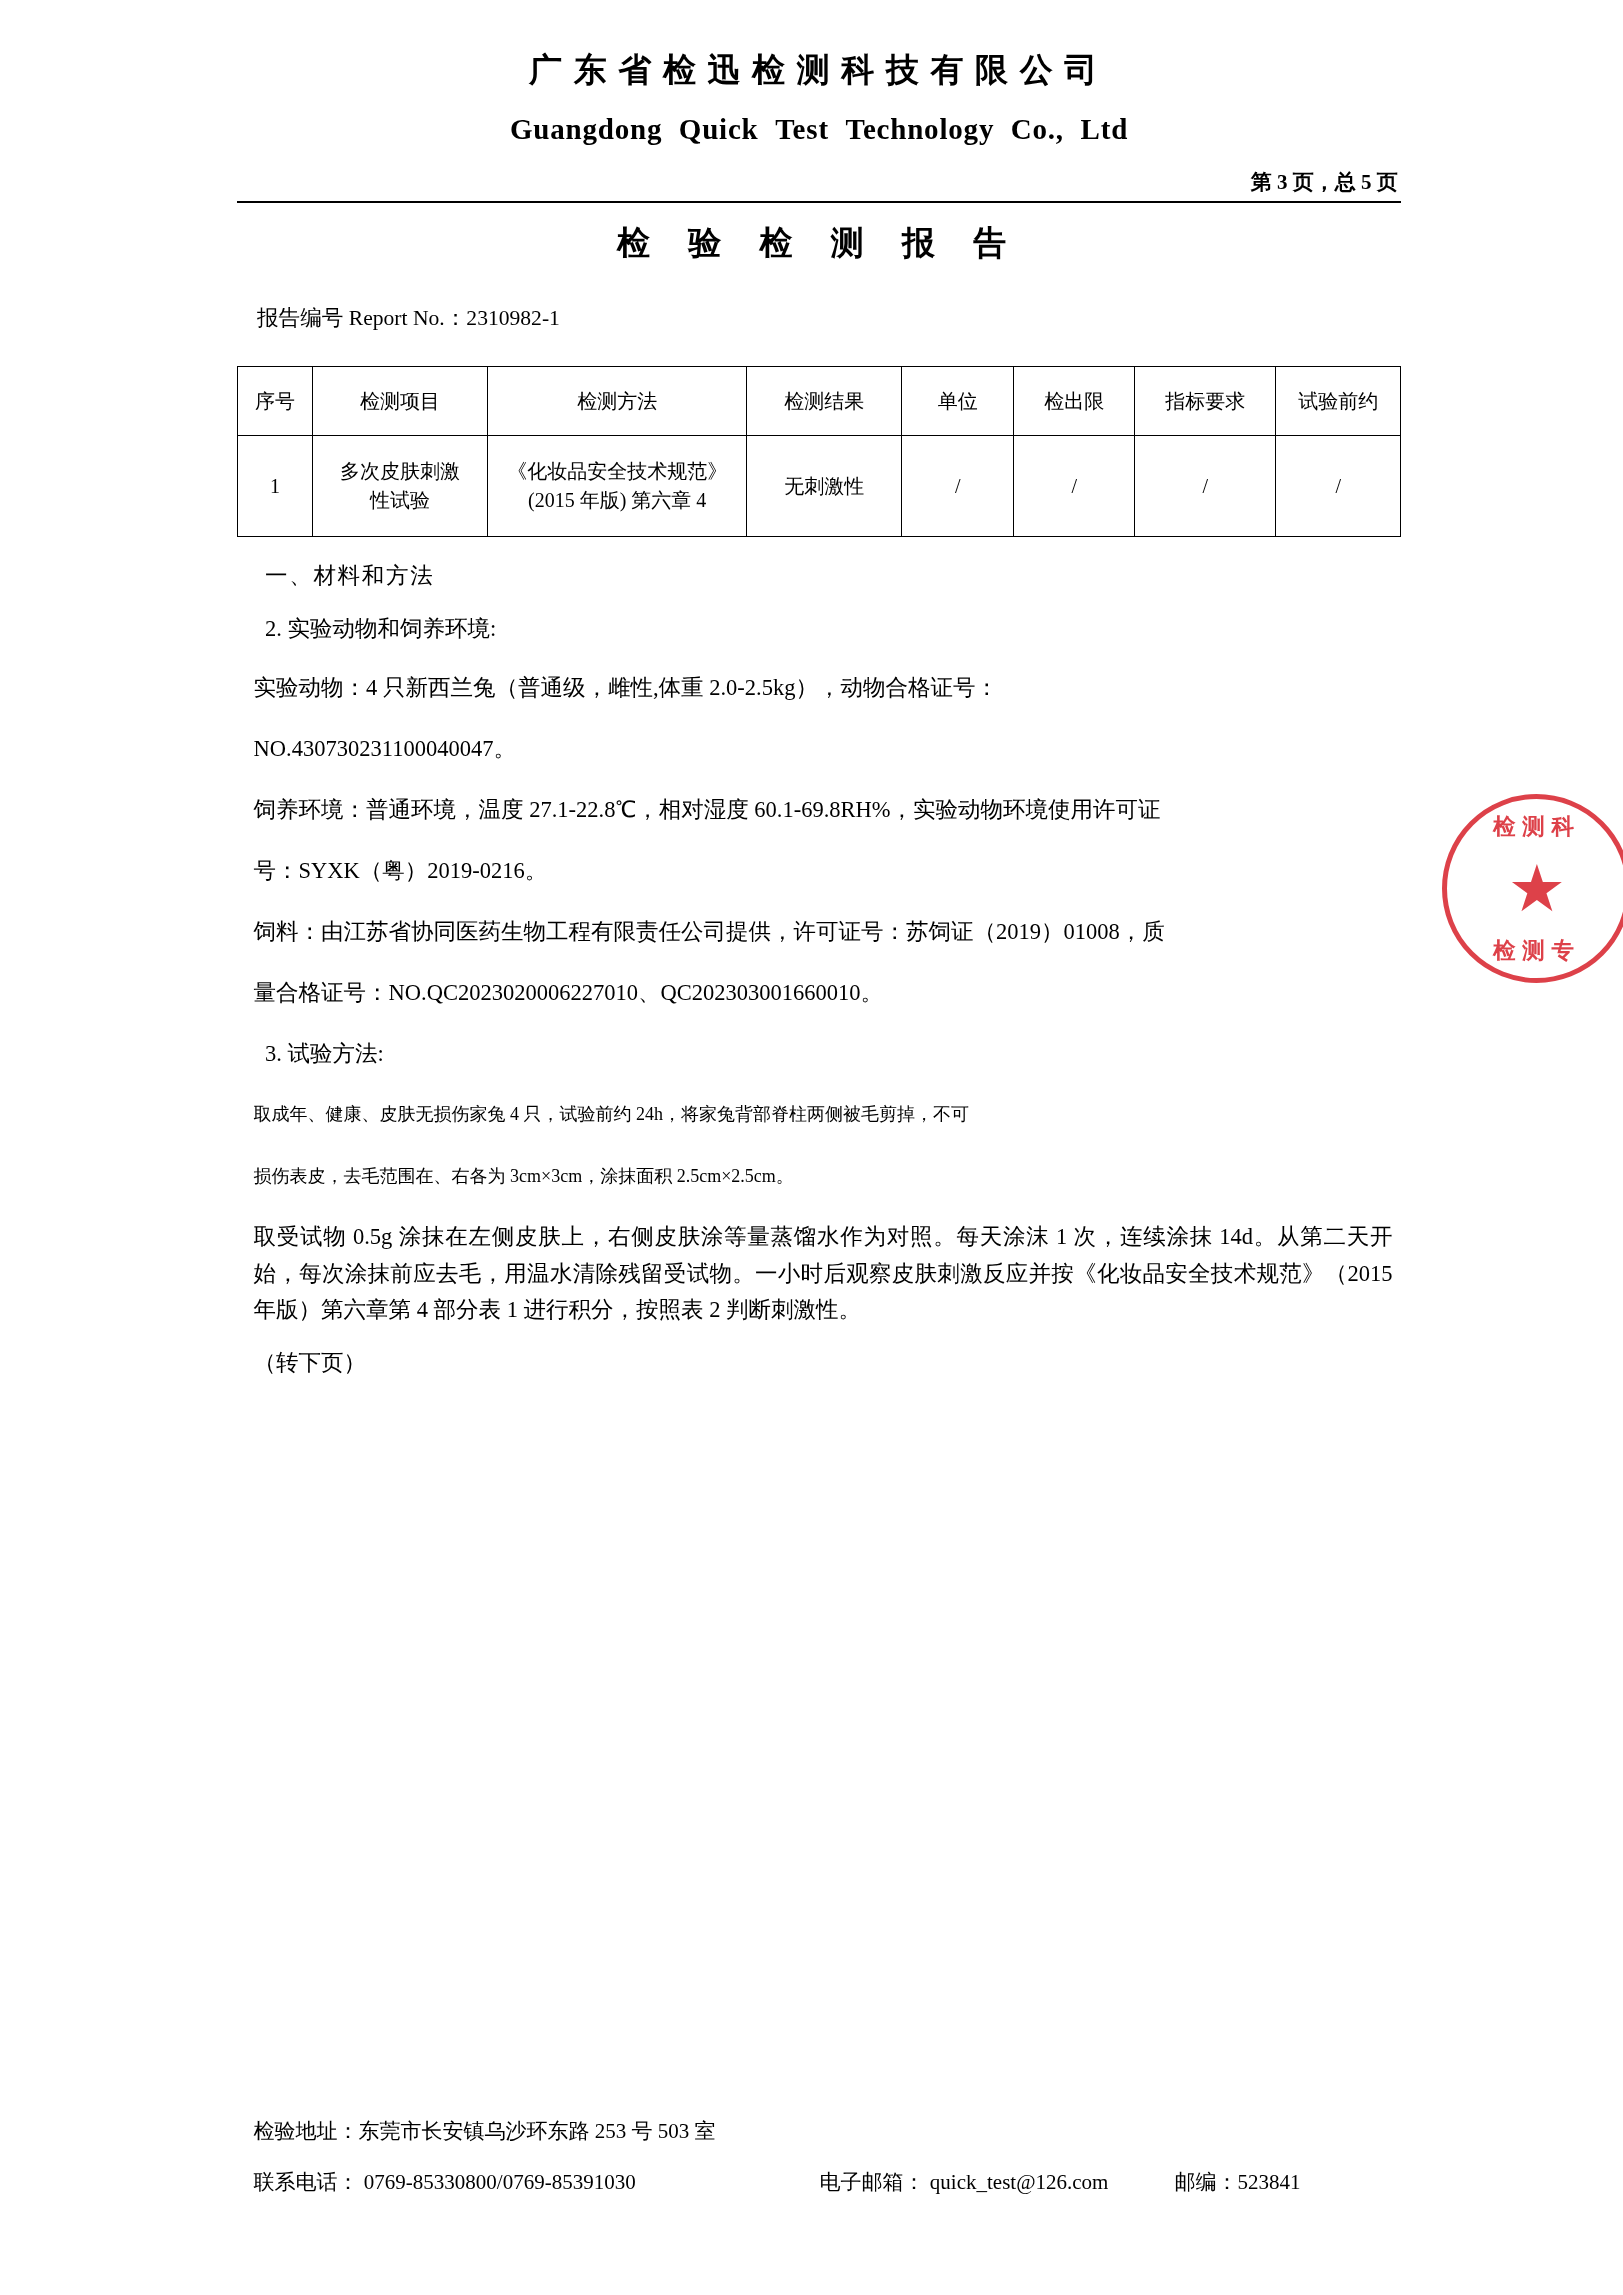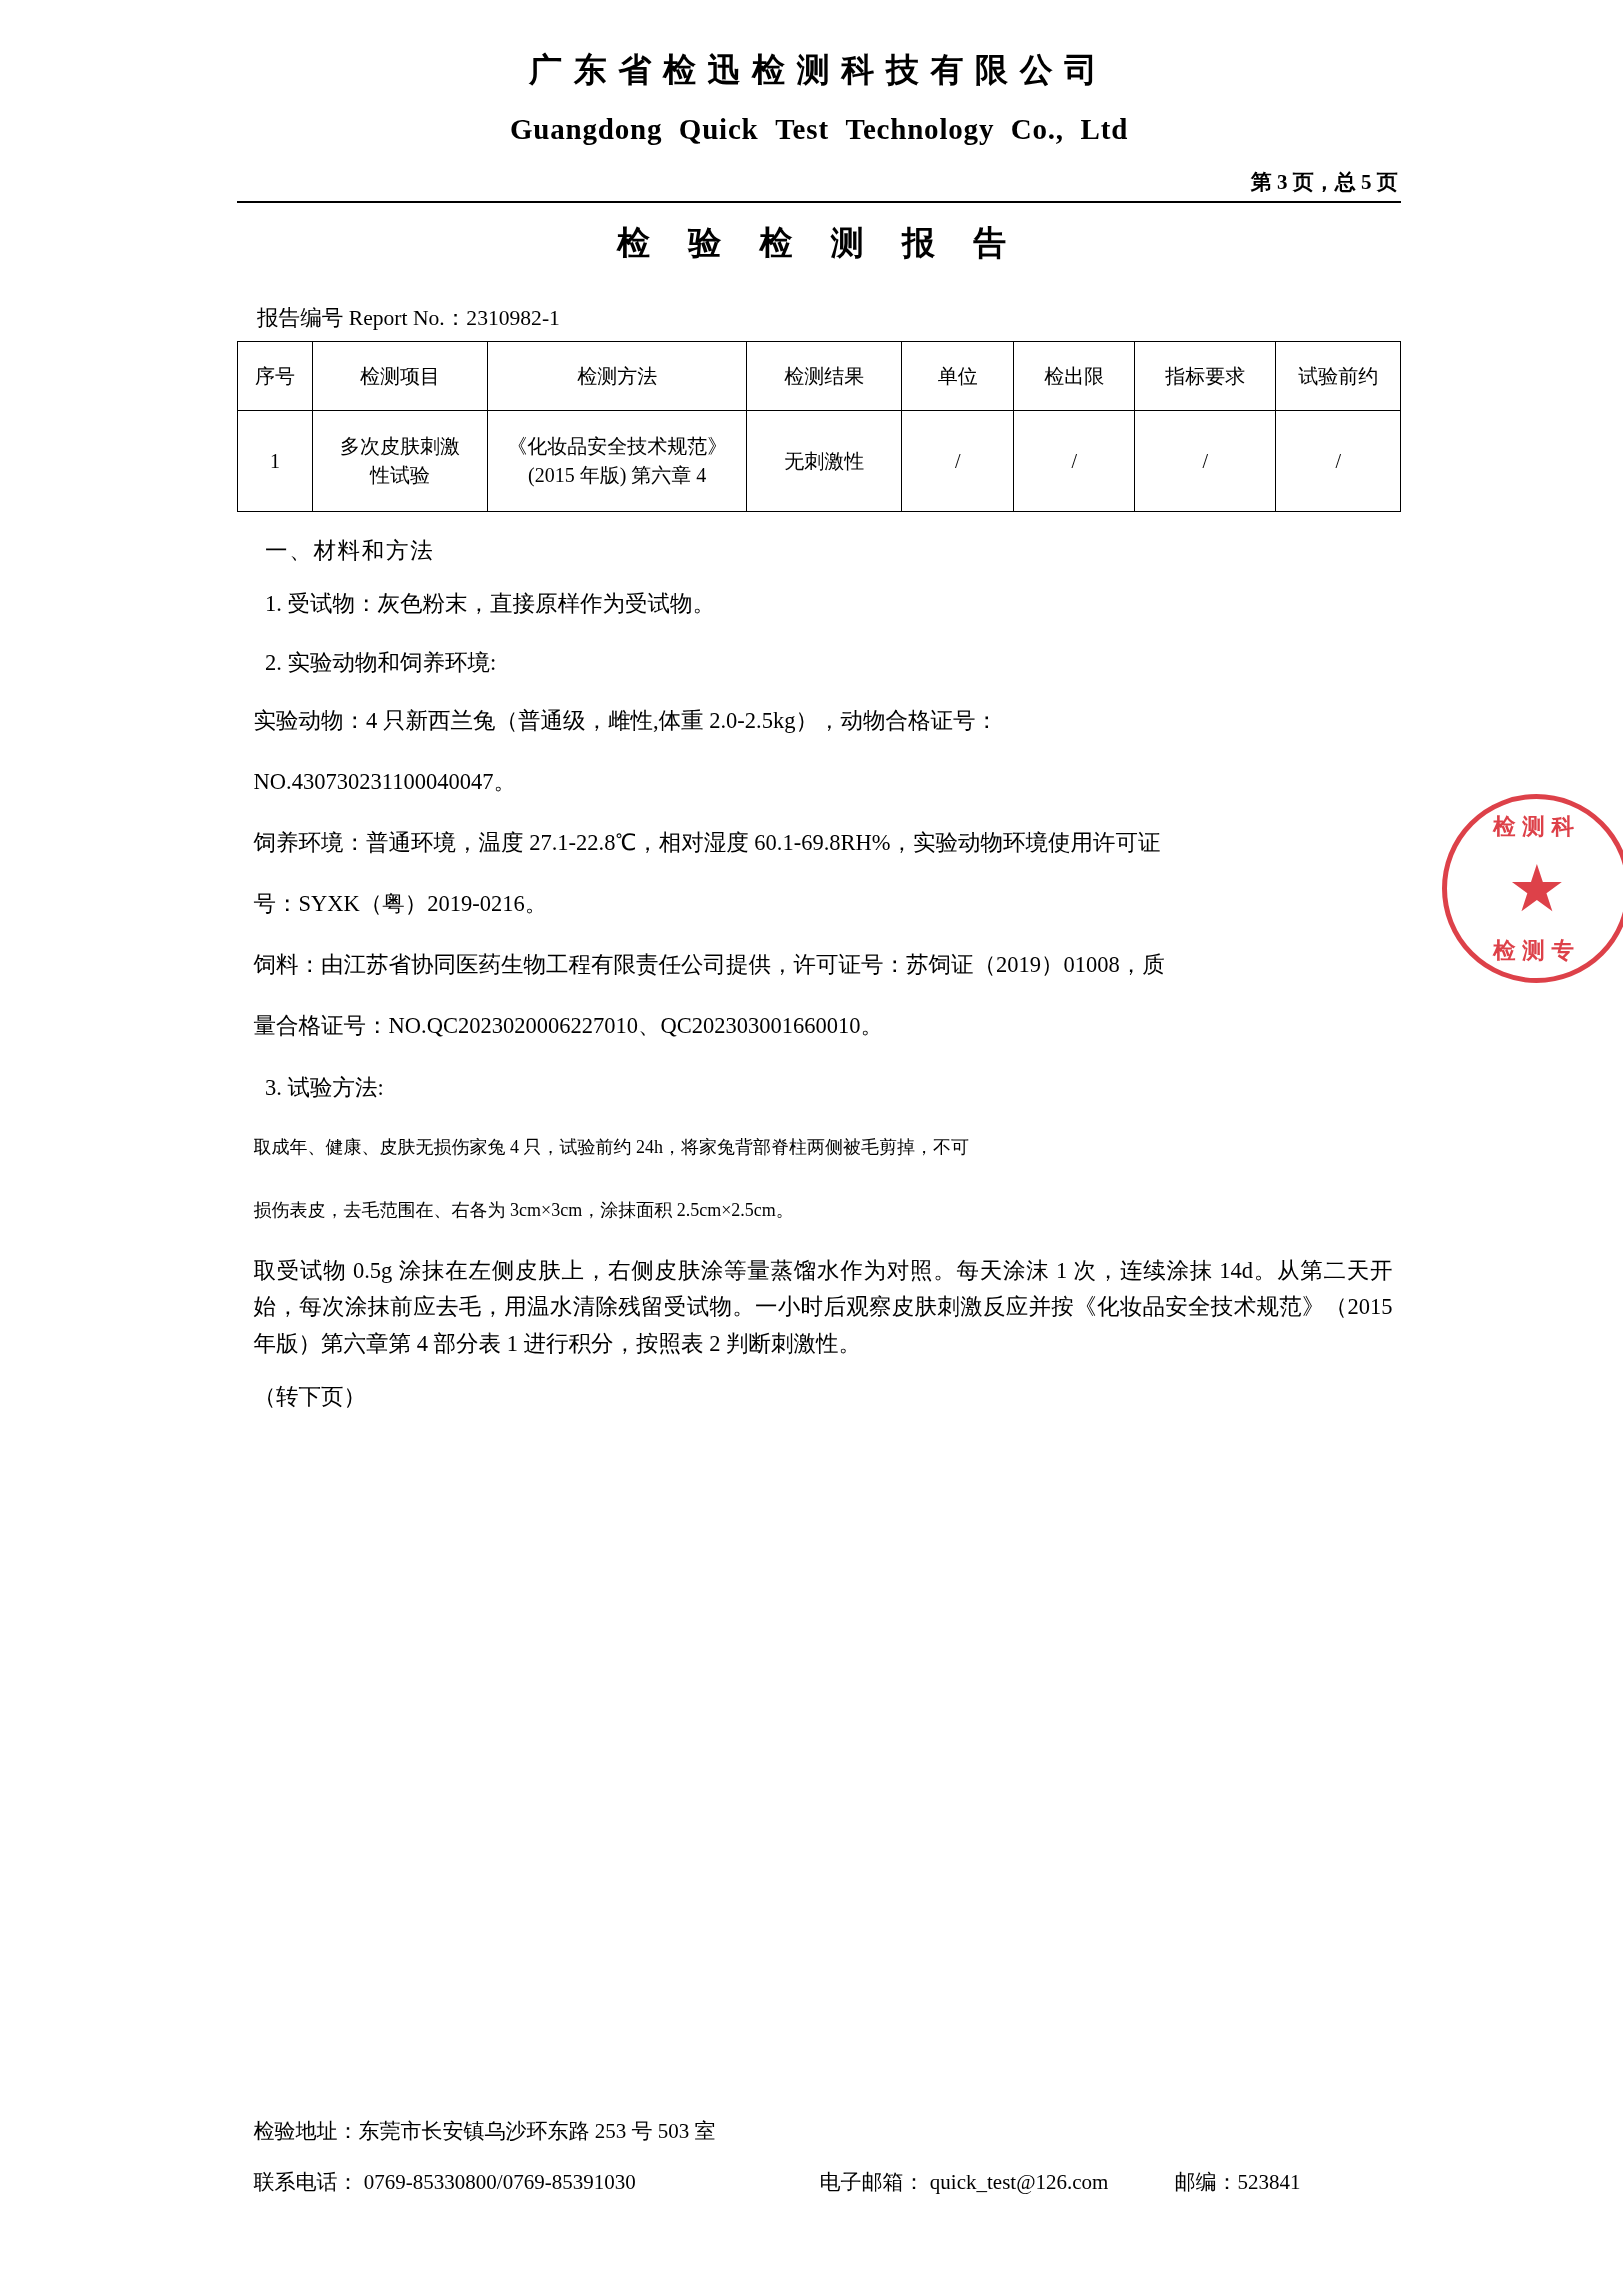--- a/index.html
+++ b/index.html
@@ -74,21 +74,21 @@
     font-size: 21.6px;
     margin-top: 37px;
     margin-left: 20px;
     font-family: "Liberation Serif", serif;
   }
 
   
   table.result {
     border-collapse: collapse;
     width: 1164px;
-    margin-top: 9px;
+    margin-top: 34px;
     table-layout: fixed;
   }
   table.result th, table.result td {
     border: 1.7px solid #000;
     text-align: center;
     vertical-align: middle;
     font-size: 20px;
     font-family: "Liberation Serif", serif;
     padding: 6.7px 3.3px;
   }
@@ -268,21 +268,20 @@
           <td>/</td>
           <td>/</td>
           <td>/</td>
           <td>/</td>
         </tr>
       </tbody>
     </table>
 
     <div class="sec">一、材料和方法</div>
 
-    <div class="para">1. 受试物：灰色粉末，直接原样作为受试物。</div>
 
     <div class="para">2. 实验动物和饲养环境:</div>
 
     <div class="para-loose2">实验动物：4 只新西兰兔（普通级，雌性,体重 2.0-2.5kg），动物合格证号：</div>
 
     <div class="para-loose2">NO.430730231100040047。</div>
 
 
     <div class="para-loose2">饲养环境：普通环境，温度 27.1-22.8℃，相对湿度 60.1-69.8RH%，实验动物环境使用许可证</div>
     <div class="para-loose2">号：SYXK（粤）2019-0216。</div>

